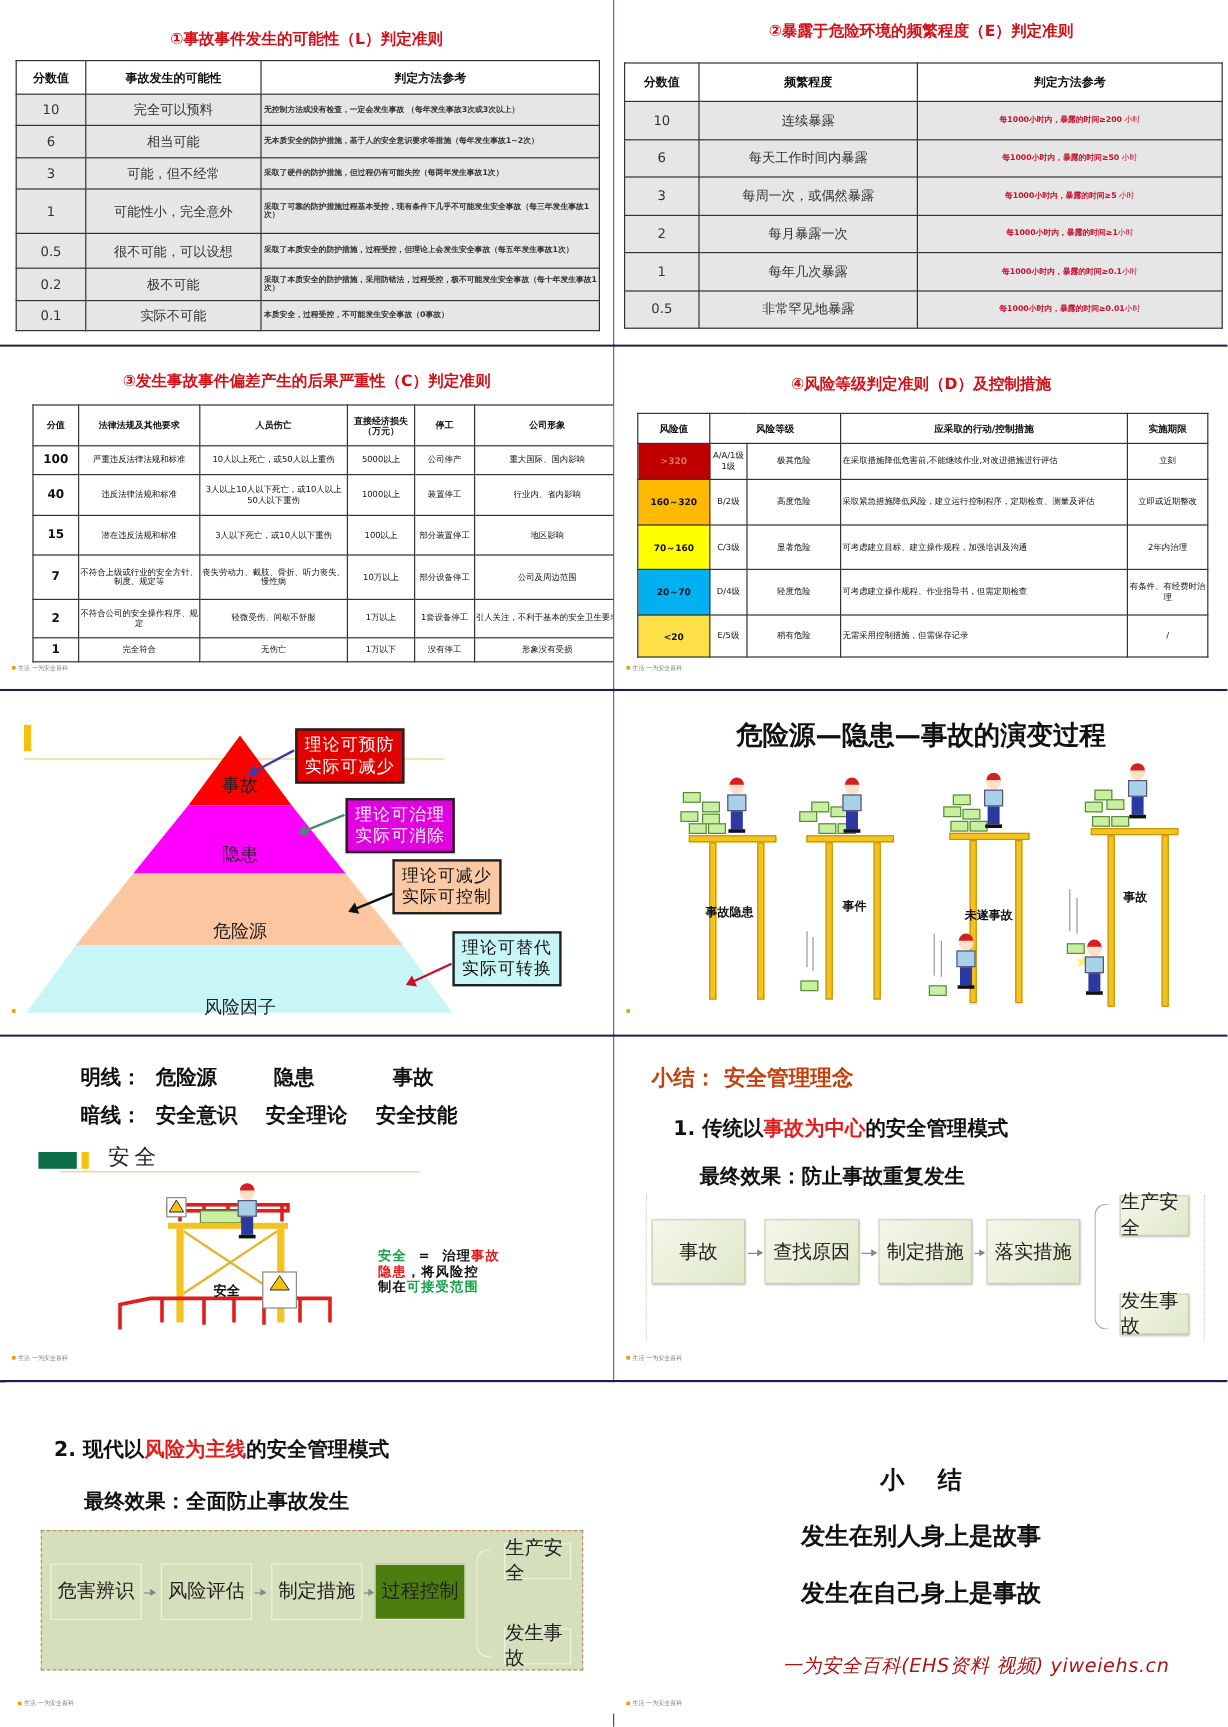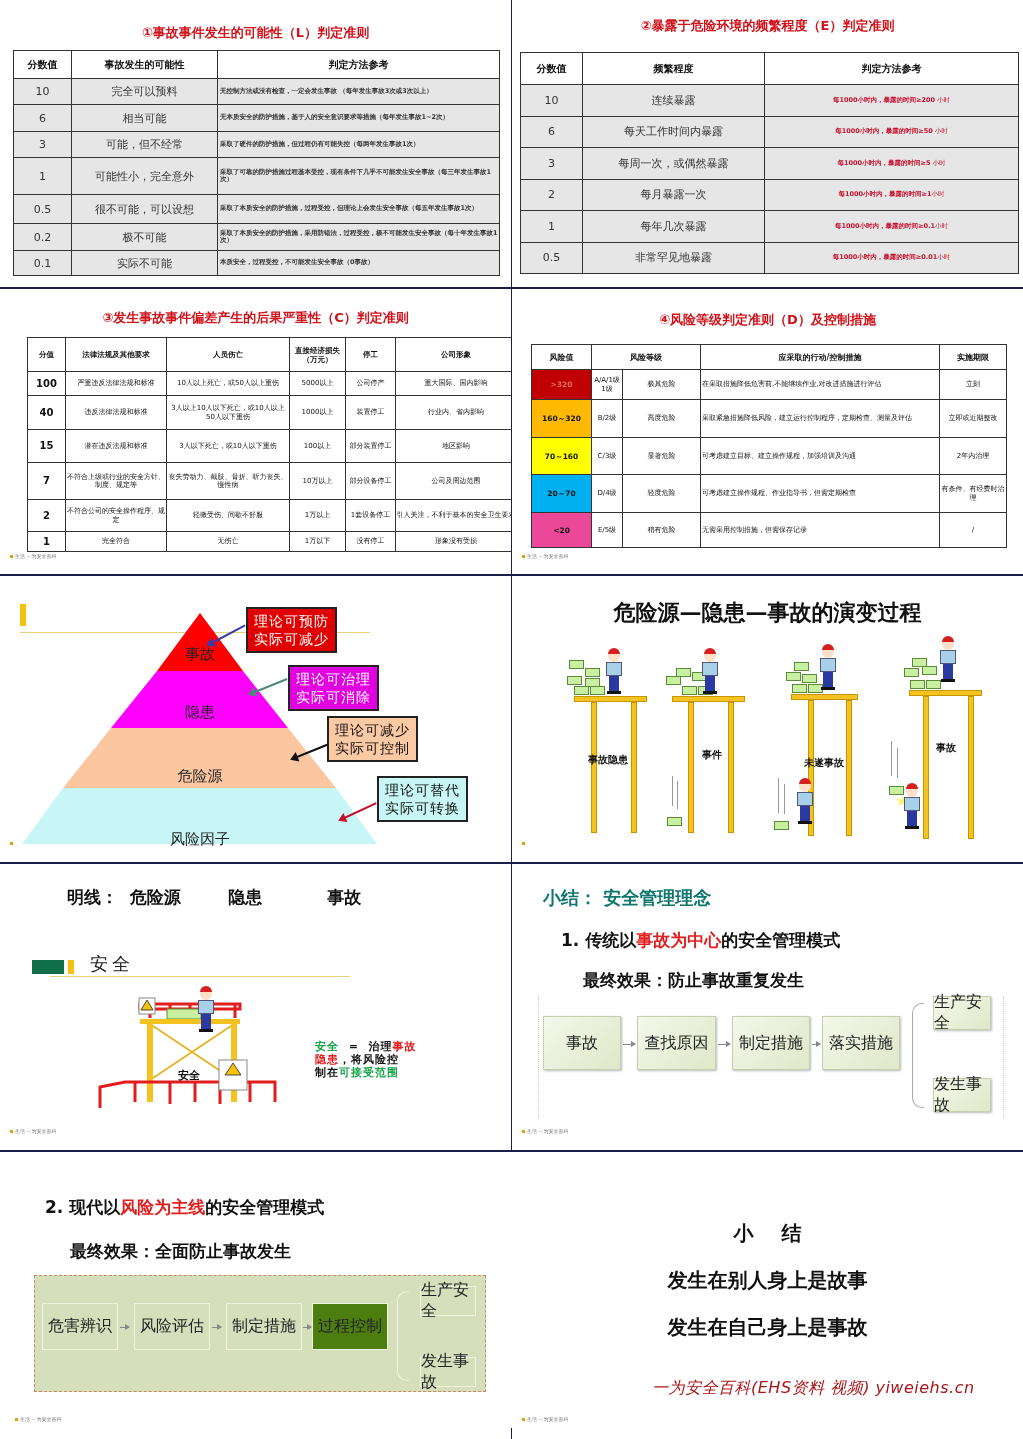--- a/index.html
+++ b/index.html
@@ -85,21 +85,21 @@
   .safe-bar-g { position: absolute; left: 32px; top: 96px; width: 32px; height: 14px; background: #0e6e4a; }
   .safe-bar-y { position: absolute; left: 68px; top: 96px; width: 6px; height: 14px; background: #f4c20d; }
   .safe-head { position: absolute; left: 90px; top: 88px; font-family: "DejaVu Serif", serif; font-size: 18px; color: #222; letter-spacing: 4px; }
   .safe-rule { position: absolute; left: 50px; top: 112px; width: 300px; height: 1px; background: #e8d27a; }
   .eq-text { position: absolute; left: 315px; top: 176px; font-size: 11px; font-weight: bold; line-height: 1.2; letter-spacing: 1px; }
   .c-green { color: #16a34a; }
   .c-red { color: #e11d1d; }
   .c-black { color: #111; }
 
   
-  .sum-head { position: absolute; font-size: 18px; font-weight: bold; color: #0f766e; }
+  .sum-head { position: absolute; font-size: 18px; font-weight: bold; color: #c2410c; }
   .sum-sub { position: absolute; font-size: 17px; font-weight: bold; color: #111; }
   .sum-sub .hl { color: #e11d1d; }
   .flow-frame { position: absolute; }
   .flow-box { position: absolute; display: flex; align-items: center; justify-content: center; font-family: "DejaVu Sans", sans-serif; font-size: 16px; color: #222; background: linear-gradient(135deg, #f4f7ea 0%, #dfe8c9 100%); border: 1px solid #c5cfae; box-shadow: 1px 1px 2px #bbb; }
   .flow-arrow { position: absolute; height: 1px; background: #888; }
   .flow-arrow::after { content: ""; position: absolute; right: -1px; top: -3px; border-left: 5px solid #888; border-top: 3px solid transparent; border-bottom: 3px solid transparent; }
   .brace { position: absolute; border: 1px solid #aaa; border-right: none; border-radius: 10px 0 0 10px; }
 
   .final-title { position: absolute; left: 0; width: 100%; text-align: center; font-weight: bold; color: #111; }
   .brand-line { position: absolute; left: 140px; top: 226px; font-size: 16px; font-style: italic; color: #a8161a; letter-spacing: 0.5px; white-space: nowrap; }
@@ -326,21 +326,21 @@
       <td>2年内治理</td>
     </tr>
     <tr style="height:38px">
       <td class="lv" style="background:#00b0f0">20～70</td>
       <td>D/4级</td>
       <td>轻度危险</td>
       <td class="act">可考虑建立操作规程、作业指导书，但需定期检查</td>
       <td>有条件、有经费时治理</td>
     </tr>
     <tr style="height:35px">
-      <td class="lv" style="background:#ec4899">&lt;20</td>
+      <td class="lv" style="background:#fde047">&lt;20</td>
       <td>E/5级</td>
       <td>稍有危险</td>
       <td class="act">无需采用控制措施，但需保存记录</td>
       <td>/</td>
     </tr>
   </tbody>
     </table>
   <div class="footer-mark" style="top:264px"><span class="dot"></span><span>生活 一为安全百科</span></div>
 </div>
 
@@ -479,20 +479,21 @@
       <div class="body"></div>
       <div class="legs"></div>
       <div class="feet"></div>
     </div>
 
   <div class="footer-mark" style="top:264px"><span class="dot"></span></div>
 </div>
 
 <div class="slide s7">
   <div class="bright-line" style="left:67px;top:22px">明线：  危险源        隐患           事故</div>
+  <div class="bright-line" style="left:67px;top:54px">暗线：  安全意识    安全理论    安全技能</div>
   <div class="safe-bar-g"></div>
   <div class="safe-bar-y"></div>
   <div class="safe-head">安全</div>
   <div class="safe-rule"></div>
 
   <svg style="position:absolute;left:95px;top:118px" width="190" height="130">
     <rect x="45" y="22" width="100" height="5" fill="none" stroke="#e11d1d" stroke-width="3"></rect>
     <line x1="55" y1="22" x2="55" y2="36" stroke="#e11d1d" stroke-width="3"></line>
     <line x1="75" y1="22" x2="75" y2="36" stroke="#e11d1d" stroke-width="3"></line>
     <line x1="95" y1="22" x2="95" y2="36" stroke="#e11d1d" stroke-width="3"></line>

